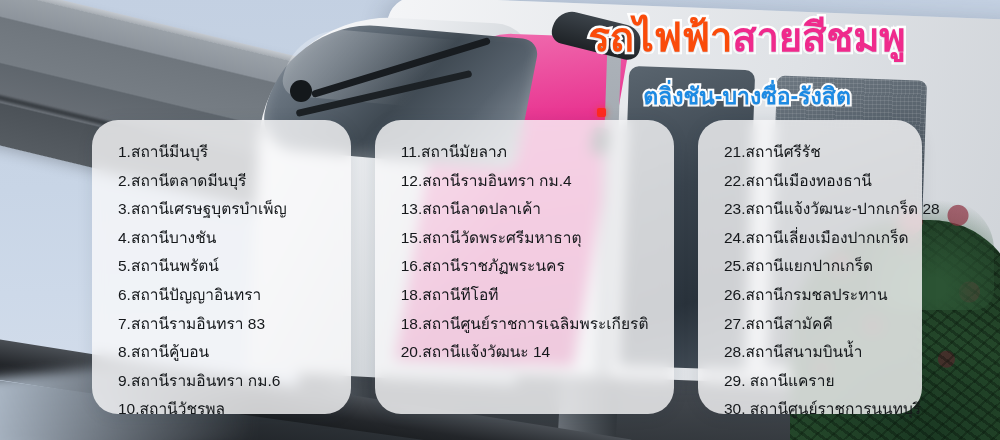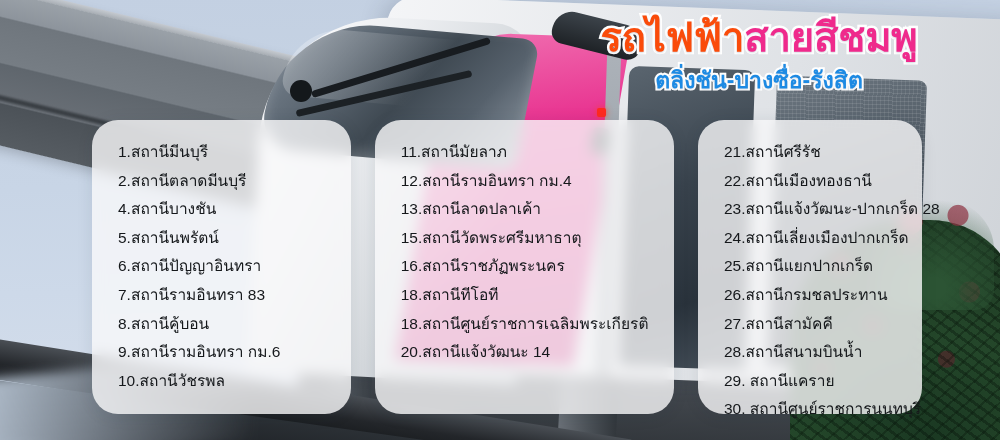--- a/index.html
+++ b/index.html
@@ -296,40 +296,40 @@
       radial-gradient(circle at 30% 20%, rgba(158,58,76,.8) 0 12px, transparent 13px),
       radial-gradient(circle at 70% 14%, rgba(142,50,66,.7) 0 10px, transparent 11px),
       radial-gradient(ellipse 100% 100% at 50% 80%, #2c5434 10%, rgba(32,62,38,0) 80%);
     border-radius: 60px 50px 20px 20px;
     filter: blur(.6px);
   }
 
   
   .title-block {
     position: absolute;
-    right: 26px; top: 16px;
+    right: 38px; top: 16px;
     text-align: center;
     width: 430px;
     z-index: 8;
   }
   .title-main {
     font-size: 40px;
     font-weight: 700;
     line-height: 1.05;
     letter-spacing: -.2px;
     white-space: nowrap;
     -webkit-text-stroke: 5px #ffffff;
     paint-order: stroke fill;
     text-shadow: 0 1px 2px rgba(80,100,130,.25);
   }
   .title-seg-orange { color: #fa4b0a; }
   .title-seg-pink   { color: #ef2a8c; }
 
   .title-sub {
-    margin-top: 4px;
+    margin-top: 20px;
     font-size: 23px;
     font-weight: 700;
     color: #1d8ae3;
     white-space: nowrap;
     -webkit-text-stroke: 4px #ffffff;
     paint-order: stroke fill;
     text-shadow: 0 1px 2px rgba(80,100,130,.2);
   }
 
   
@@ -410,20 +410,21 @@
     <div class="title-main"><span class="title-seg-orange">รถไฟฟ้า</span><span class="title-seg-pink">สายสีชมพู</span></div>
     <div class="title-sub">ตลิ่งชัน-บางซื่อ-รังสิต</div>
   </div>
 
   <div class="cards">
 
     <div class="card card-1">
       <ul class="station-list">
         <li class="station-item">1.สถานีมีนบุรี</li>
         <li class="station-item">2.สถานีตลาดมีนบุรี</li>
+        <li class="station-item">3.สถานีเศรษฐบุตรบำเพ็ญ</li>
         <li class="station-item">4.สถานีบางชัน</li>
         <li class="station-item">5.สถานีนพรัตน์</li>
         <li class="station-item">6.สถานีปัญญาอินทรา</li>
         <li class="station-item">7.สถานีรามอินทรา 83</li>
         <li class="station-item">8.สถานีคู้บอน</li>
         <li class="station-item">9.สถานีรามอินทรา กม.6</li>
         <li class="station-item">10.สถานีวัชรพล</li>
       </ul>
     </div>
 

